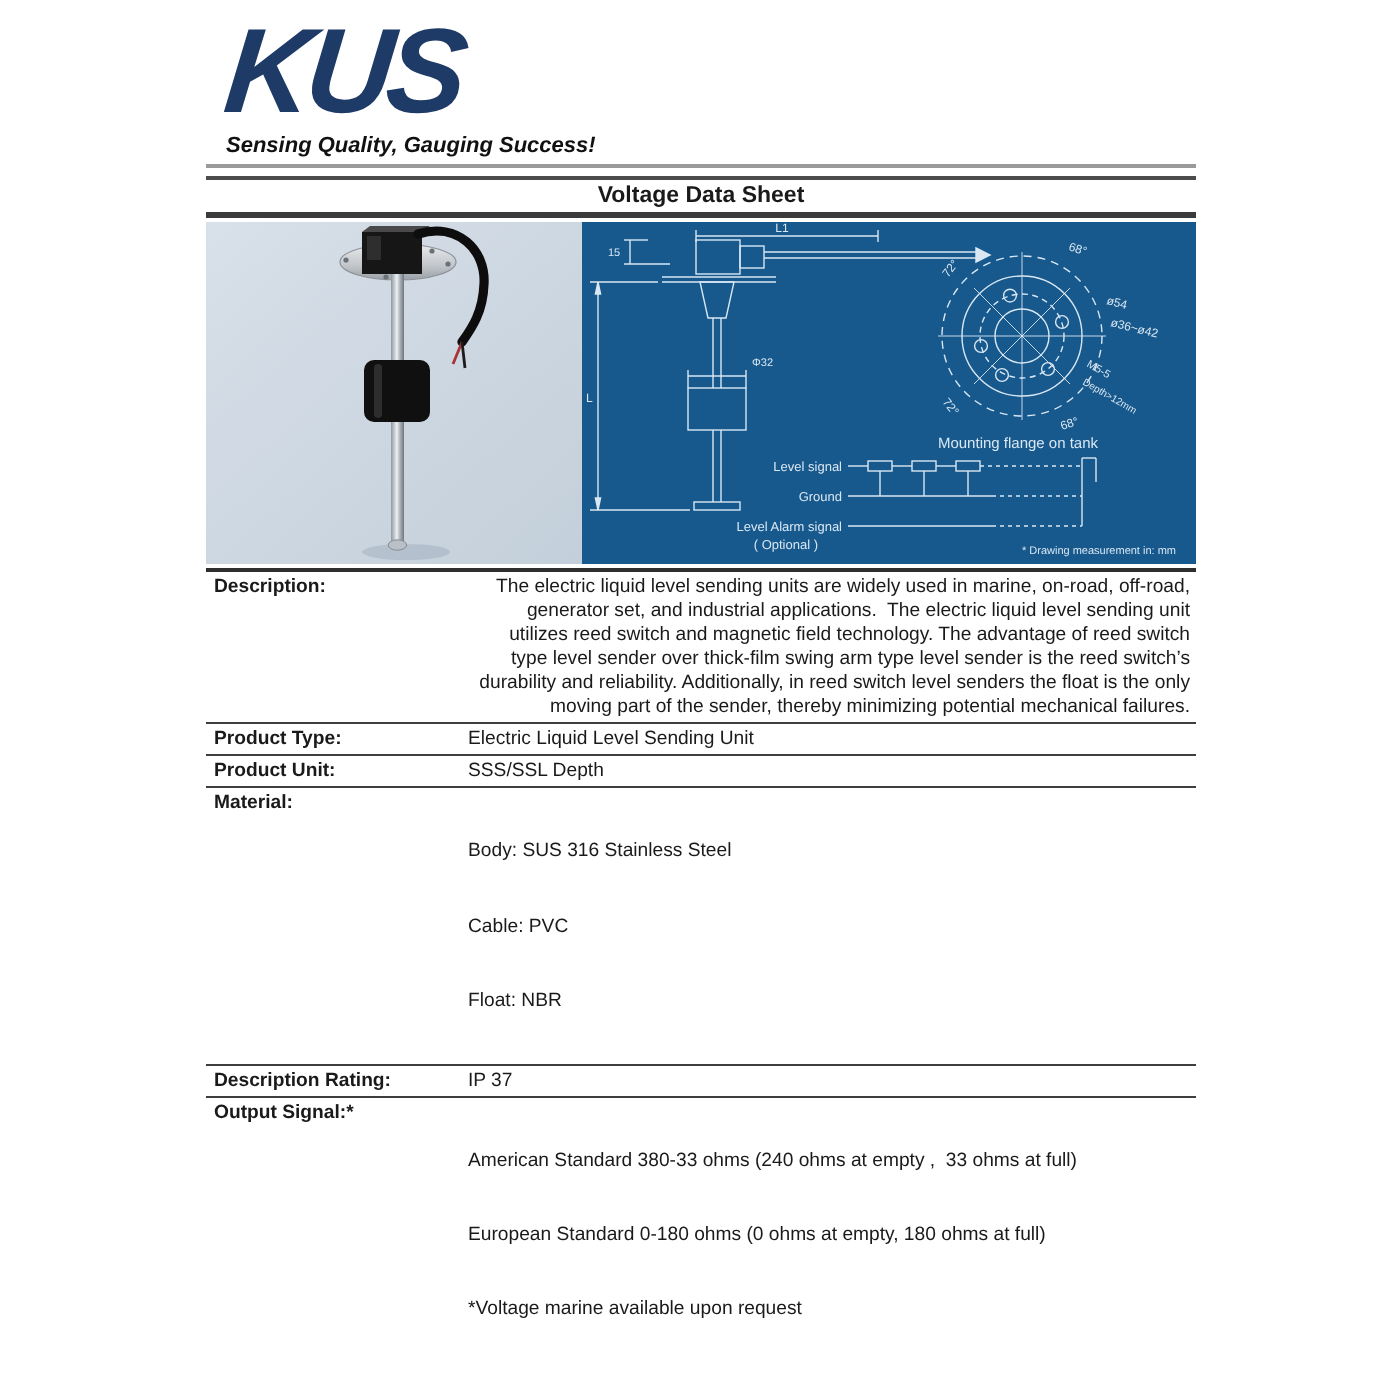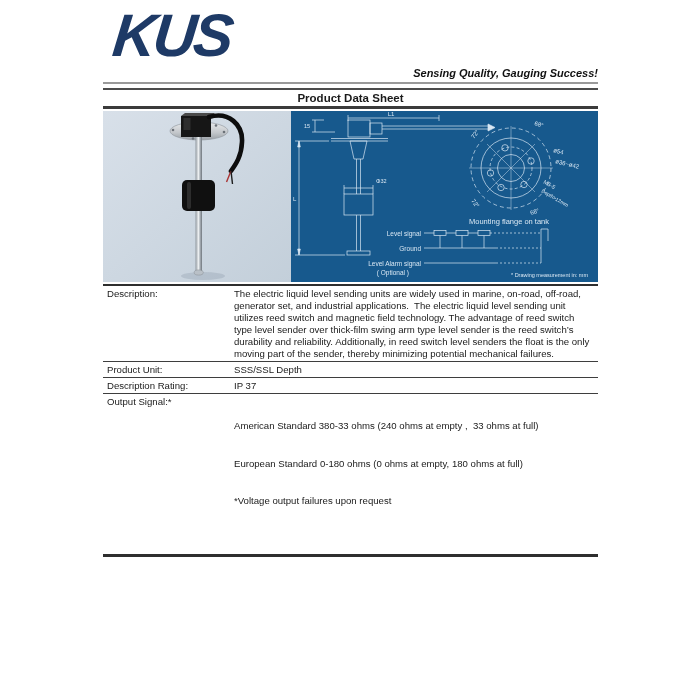--- a/index.html
+++ b/index.html
@@ -4,56 +4,56 @@
 <style>
   html,body{margin:0;padding:0;background:#ffffff;}
   .page{position:relative;width:700px;height:700px;background:#ffffff;overflow:hidden;
         font-family:"Liberation Sans",sans-serif;color:#1a1a1a;}
   .content{position:absolute;left:103px;top:6px;width:495px;}
 
   
   .logo-block{padding-left:10px;}
   .kus-logo{font-weight:bold;font-style:italic;font-size:60px;line-height:60px;
             color:#1e3a66;letter-spacing:-3px;transform:skewX(-6deg);display:inline-block;}
-  .tagline{font-weight:bold;font-style:italic;font-size:11px;color:#111;margin-top:1px;text-align:right;}
+  .tagline{font-weight:bold;font-style:italic;font-size:11px;color:#111;margin-top:1px;}
 
   .rule-double{height:4px;border-top:2px solid #9a9a9a;border-bottom:2px solid #4c4c4c;margin-top:3px;}
   .sheet-title{text-align:center;font-weight:bold;font-size:11.5px;padding:2px 0 2px 0;}
   .rule-thick{height:3px;background:#3b3b3b;}
 
   
   .figure-panel{display:flex;margin-top:2px;height:171px;}
   .photo-panel{width:188px;height:171px;flex:none;}
   .drawing-panel{flex:1;height:171px;background:#17598d;}
   .drawing-panel text{font-family:"Liberation Sans",sans-serif;fill:#d9e7f3;}
 
   
   table.spec{border-collapse:collapse;width:100%;margin-top:2px;
              border-top:2px solid #2e2e2e;border-bottom:3px solid #2e2e2e;
              font-size:9.6px;}
   table.spec td{vertical-align:top;border-top:1px solid #3e3e3e;padding:2px 3px 2px 4px;}
   table.spec tr:first-child td{border-top:none;}
-  td.lbl{width:120px;font-weight:normal;white-space:nowrap;}
+  td.lbl{width:120px;font-weight:bold;white-space:nowrap;}
   td.val{white-space:pre-wrap;}
-  .desc{line-height:11.9px;}
+  .desc{line-height:11.9px;text-align:right;}
   .mline{line-height:15.1px;}
 </style>
 </head>
 <body>
 
 <div class="page">
   <div class="content">
 
     <div class="logo-block">
       <div class="kus-logo">KUS</div>
       <div class="tagline">Sensing Quality, Gauging Success!</div>
     </div>
 
     <div class="rule-double"></div>
-    <div class="sheet-title">Product Data Sheet</div>
+    <div class="sheet-title">Voltage Data Sheet</div>
     <div class="rule-thick"></div>
 
     <div class="figure-panel">
 
       <div class="photo-panel">
         <svg width="188" height="171" viewBox="0 0 188 171">
           <defs>
             <linearGradient id="pbg" x1="0" y1="0" x2="1" y2="1">
               <stop offset="0" stop-color="#d8e0e9"></stop>
                 <stop offset="1" stop-color="#c3cfda"></stop>
@@ -202,33 +202,45 @@
       </div>
     </div>
 
     <table class="spec">
       <tbody>
           <tr>
         <td class="lbl">Description:</td>
         <td class="val desc">The electric liquid level sending units are widely used in marine, on-road, off-road, generator set, and industrial applications.  The electric liquid level sending unit utilizes reed switch and magnetic field technology. The advantage of reed switch type level sender over thick-film swing arm type level sender is the reed switch’s durability and reliability. Additionally, in reed switch level senders the float is the only moving part of the sender, thereby minimizing potential mechanical failures.</td>
       </tr>
       <tr>
+        <td class="lbl">Product Type:</td>
+        <td class="val">Electric Liquid Level Sending Unit</td>
+      </tr>
+      <tr>
         <td class="lbl">Product Unit:</td>
         <td class="val">SSS/SSL Depth</td>
+      </tr>
+      <tr>
+        <td class="lbl">Material:</td>
+        <td class="val">
+          <div class="mline">Body: SUS 316 Stainless Steel</div>
+          <div class="mline">Cable: PVC</div>
+          <div class="mline">Float: NBR</div>
+        </td>
       </tr>
       <tr>
         <td class="lbl">Description Rating:</td>
         <td class="val">IP 37</td>
       </tr>
       <tr>
         <td class="lbl">Output Signal:*</td>
         <td class="val">
           <div class="mline">American Standard 380-33 ohms (240 ohms at empty ,  33 ohms at full)</div>
           <div class="mline">European Standard 0-180 ohms (0 ohms at empty, 180 ohms at full)</div>
-          <div class="mline">*Voltage output failures upon request</div>
+          <div class="mline">*Voltage marine available upon request</div>
           
           
         </td>
       </tr>
 
     </tbody>
       </table>
 
   </div>
 </div>

